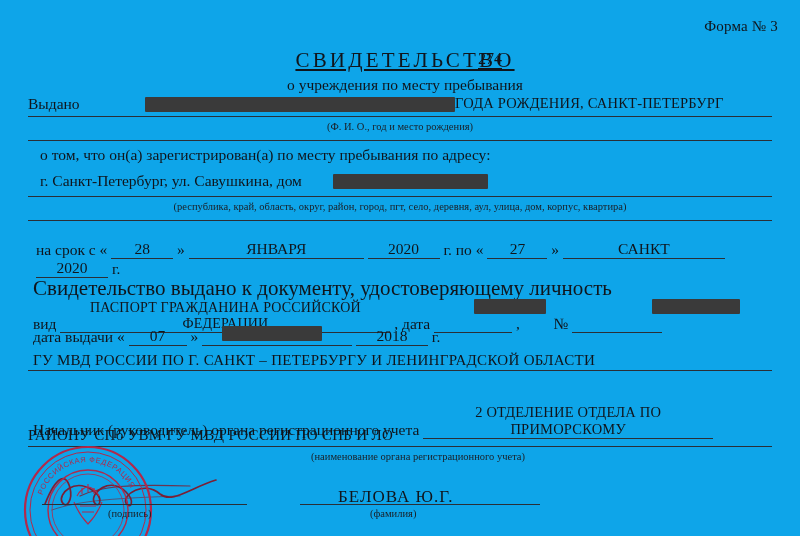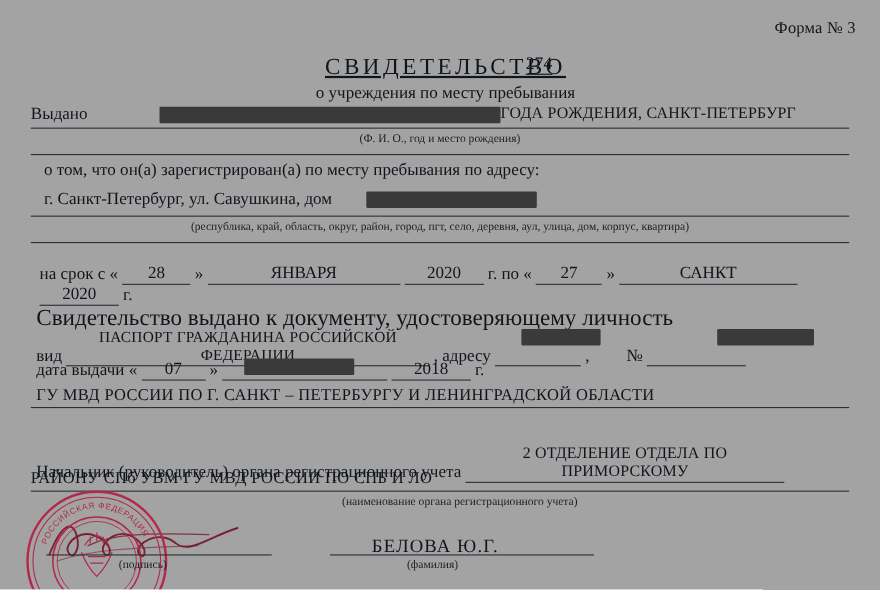--- a/index.html
+++ b/index.html
@@ -4,21 +4,21 @@
 <style>
   html, body {
     margin: 0;
     padding: 0;
     background: #ffffff;
   }
   #page {
     position: relative;
     width: 800px;
     height: 536px;
-    background: #a3a3a3;
+    background: #0ea5e9;
     font-family: "Liberation Serif", serif;
     color: #10151c;
     overflow: hidden;
   }
 
   .abs { position: absolute; }
 
   .form-no {
     top: 18px; right: 22px;
     font-size: 15px;
@@ -170,21 +170,21 @@
     <span class="uline" style="width:162px;">САНКТ</span>
     <span class="uline" style="width:72px;">2020</span>
     <span>г.</span>
   </div>
 
   <div class="abs doc-row">Свидетельство выдано к документу, удостоверяющему личность</div>
 
   <div class="abs kind-row">
     <span>вид</span>
     <span class="uline" style="width:330px; font-size:14px; letter-spacing:0.2px;">ПАСПОРТ ГРАЖДАНИНА РОССИЙСКОЙ ФЕДЕРАЦИИ</span>
-    <span>, адресу</span>
+    <span>, дата</span>
     <span class="uline-plain" style="width:78px; height:16px;"></span>
     <span>,</span>
     <span style="display:inline-block;width:26px;"></span>
     <span>№</span>
     <span class="uline-plain" style="width:90px; height:16px;"></span>
   </div>
   <div class="abs redact" style="top:299px; left:474px; width:72px;"></div>
   <div class="abs redact" style="top:299px; left:652px; width:88px;"></div>
 
   <div class="abs date-row">

